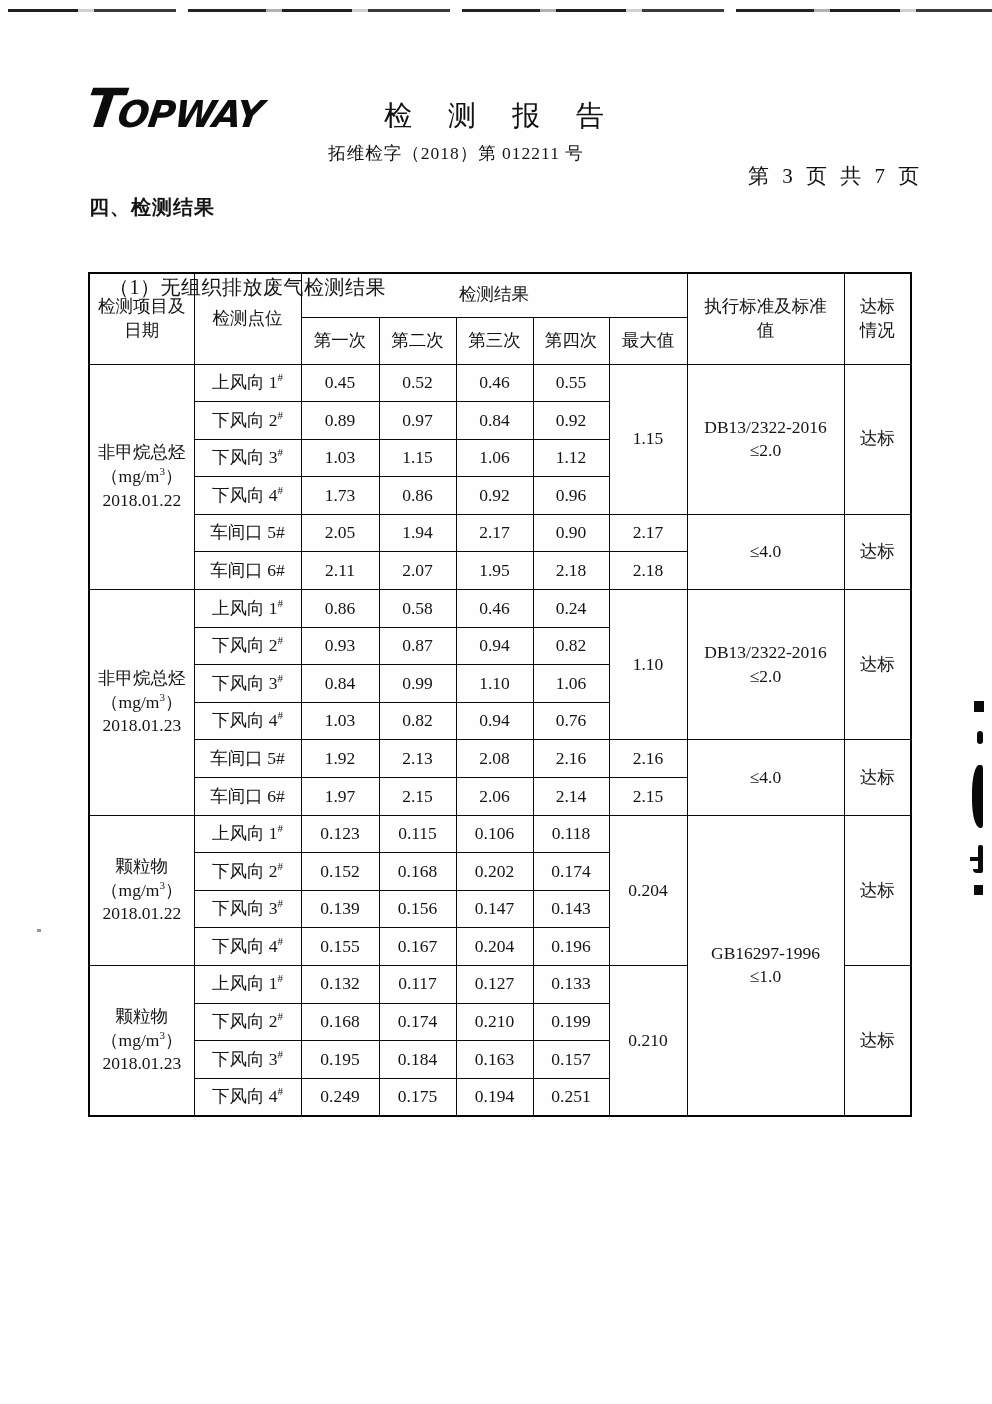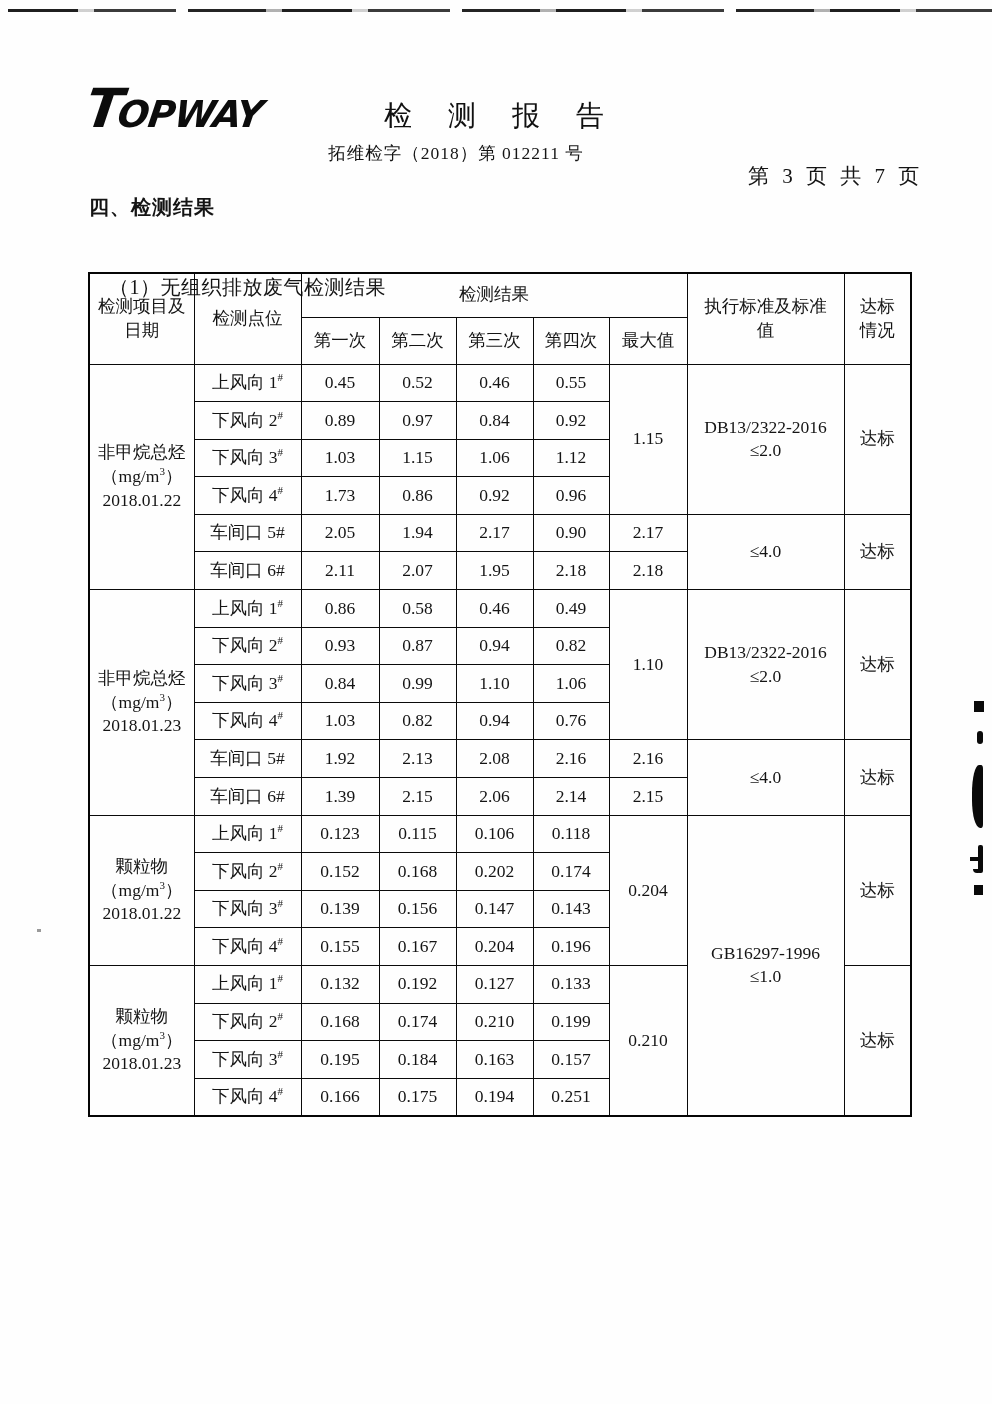--- a/index.html
+++ b/index.html
@@ -237,21 +237,21 @@
       <tr class="dr">
         <td class="item-cell" rowspan="6">
           <div>非甲烷总烃</div>
           <div><span>（mg/m</span><sup class="cube">3</sup><span>）</span></div>
           <div>2018.01.23</div>
         </td>
         <td><span>上风向 1</span><sup class="hash">#</sup></td>
         <td>0.86</td>
         <td>0.58</td>
         <td>0.46</td>
-        <td>0.49</td>
+        <td>0.24</td>
         <td rowspan="4">1.10</td>
         <td class="std-cell" rowspan="4">
           <div>DB13/2322-2016</div>
           <div>≤2.0</div>
         </td>
         <td rowspan="4">达标</td>
       </tr>
       <tr class="dr">
         <td><span>下风向 2</span><sup class="hash">#</sup></td>
         <td>0.93</td>
@@ -280,21 +280,21 @@
         <td>2.08</td>
         <td>2.16</td>
         <td>2.16</td>
         <td class="std-cell" rowspan="2">
           <div>≤4.0</div>
         </td>
         <td rowspan="2">达标</td>
       </tr>
       <tr class="dr">
         <td><span>车间口 6#</span></td>
-        <td>1.39</td>
+        <td>1.97</td>
         <td>2.15</td>
         <td>2.06</td>
         <td>2.14</td>
         <td>2.15</td>
       </tr>
 
       <tr class="dr">
         <td class="item-cell" rowspan="4">
           <div>颗粒物</div>
           <div><span>（mg/m</span><sup class="cube">3</sup><span>）</span></div>
@@ -335,21 +335,21 @@
       </tr>
 
       <tr class="dr">
         <td class="item-cell" rowspan="4">
           <div>颗粒物</div>
           <div><span>（mg/m</span><sup class="cube">3</sup><span>）</span></div>
           <div>2018.01.23</div>
         </td>
         <td><span>上风向 1</span><sup class="hash">#</sup></td>
         <td>0.132</td>
-        <td>0.192</td>
+        <td>0.117</td>
         <td>0.127</td>
         <td>0.133</td>
         <td rowspan="4">0.210</td>
         <td rowspan="4">达标</td>
       </tr>
       <tr class="dr">
         <td><span>下风向 2</span><sup class="hash">#</sup></td>
         <td>0.168</td>
         <td>0.174</td>
         <td>0.210</td>
@@ -357,21 +357,21 @@
       </tr>
       <tr class="dr">
         <td><span>下风向 3</span><sup class="hash">#</sup></td>
         <td>0.195</td>
         <td>0.184</td>
         <td>0.163</td>
         <td>0.157</td>
       </tr>
       <tr class="dr">
         <td><span>下风向 4</span><sup class="hash">#</sup></td>
-        <td>0.166</td>
+        <td>0.249</td>
         <td>0.175</td>
         <td>0.194</td>
         <td>0.251</td>
       </tr>
     </tbody>
   </table>
 
   <div class="edge-marks">
     <div class="mark-a"></div>
     <div class="mark-b"></div>

